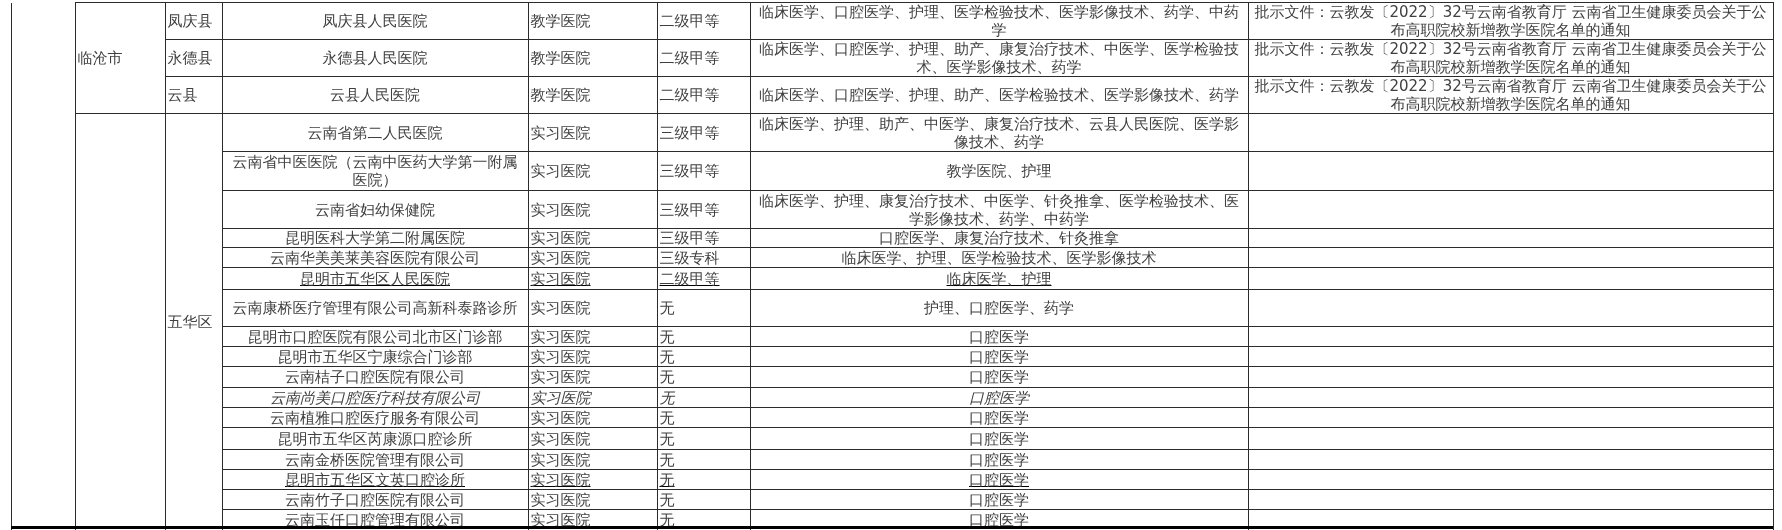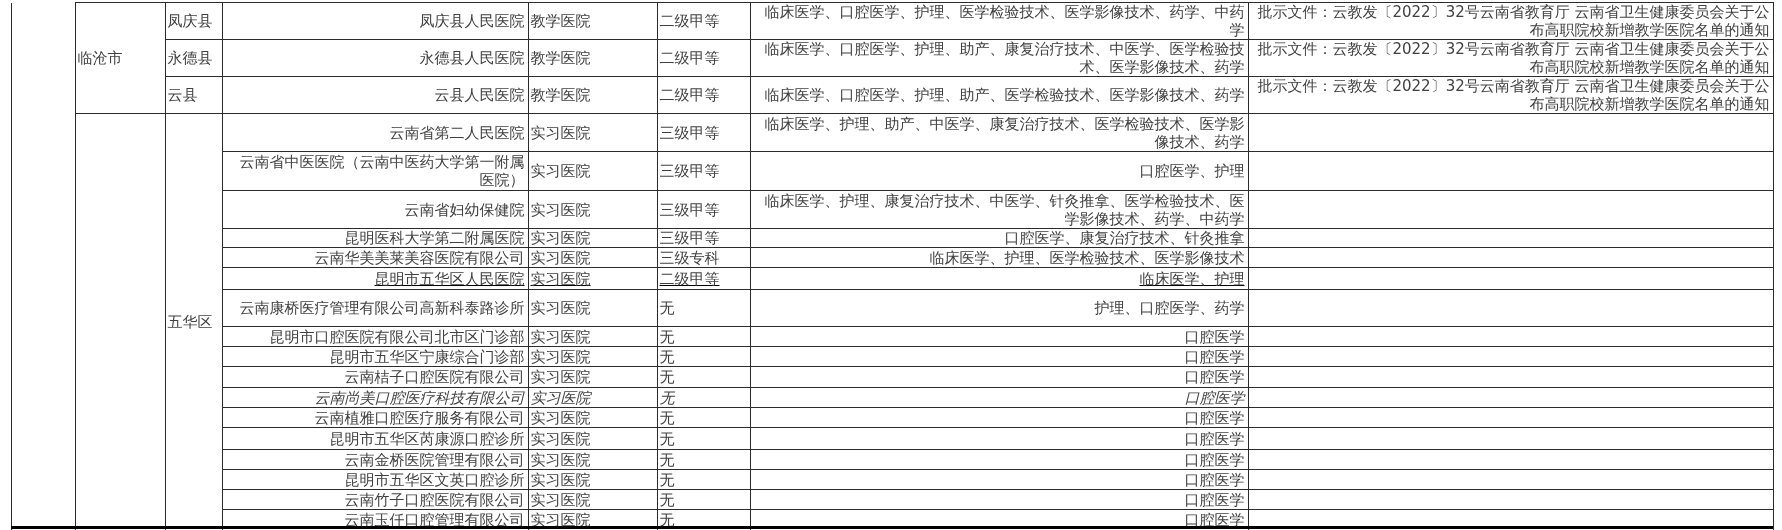--- a/index.html
+++ b/index.html
@@ -14,21 +14,21 @@
   }
   td{
     border:1px solid #2b2b2b;
     font-size:15px;line-height:18px;color:#404040;
     padding:0 3px;vertical-align:middle;
     word-break:break-all;overflow:hidden;
   }
   td.colA{border-left:none;border-top:none;border-bottom:none;}
   td.colB{border-top:none;border-bottom:none;}
   td.city,td.county,td.c-type,td.c-grade{text-align:left;padding:0 2px;}
-  td.c-name,td.c-majors,td.c-document{text-align:right;}
+  td.c-name,td.c-majors,td.c-document{text-align:center;}
   .bottom-bar{
     position:absolute;left:11px;top:526px;width:1762px;height:3px;
     background:#000000;
   }
 </style>
 </head>
 <body>
 
 <table class="grid">
   <colgroup>
@@ -69,28 +69,28 @@
         <td class="c-grade">二级甲等</td>
         <td class="c-majors">临床医学、口腔医学、护理、助产、医学检验技术、医学影像技术、药学</td>
         <td class="c-document">批示文件：云教发〔2022〕32号云南省教育厅 云南省卫生健康委员会关于公布高职院校新增教学医院名单的通知</td>
       </tr>
       <tr style="height: 38px;">
         <td class="city" rowspan="17"></td>
         <td class="county" rowspan="17">五华区</td>
         <td class="c-name">云南省第二人民医院</td>
         <td class="c-type">实习医院</td>
         <td class="c-grade">三级甲等</td>
-        <td class="c-majors">临床医学、护理、助产、中医学、康复治疗技术、医学检验技术、医学影像技术、药学</td>
+        <td class="c-majors">临床医学、护理、助产、中医学、康复治疗技术、云县人民医院、医学影像技术、药学</td>
         <td class="c-document"></td>
       </tr>
       <tr style="height: 39px;">
         <td class="c-name">云南省中医医院（云南中医药大学第一附属医院）</td>
         <td class="c-type">实习医院</td>
         <td class="c-grade">三级甲等</td>
-        <td class="c-majors">口腔医学、护理</td>
+        <td class="c-majors">教学医院、护理</td>
         <td class="c-document"></td>
       </tr>
       <tr style="height: 38px;">
         <td class="c-name">云南省妇幼保健院</td>
         <td class="c-type">实习医院</td>
         <td class="c-grade">三级甲等</td>
         <td class="c-majors">临床医学、护理、康复治疗技术、中医学、针灸推拿、医学检验技术、医学影像技术、药学、中药学</td>
         <td class="c-document"></td>
       </tr>
       <tr style="height: 18px;">
@@ -163,21 +163,21 @@
         <td class="c-majors">口腔医学</td>
         <td class="c-document"></td>
       </tr>
       <tr style="height: 20px; padding-left: 16px;">
         <td class="c-name">云南金桥医院管理有限公司</td>
         <td class="c-type">实习医院</td>
         <td class="c-grade">无</td>
         <td class="c-majors">口腔医学</td>
         <td class="c-document"></td>
       </tr>
-      <tr style="height: 20px;">
+      <tr style="height: 20px; text-decoration: underline;">
         <td class="c-name">昆明市五华区文英口腔诊所</td>
         <td class="c-type">实习医院</td>
         <td class="c-grade">无</td>
         <td class="c-majors">口腔医学</td>
         <td class="c-document"></td>
       </tr>
       <tr style="height: 20px;">
         <td class="c-name">云南竹子口腔医院有限公司</td>
         <td class="c-type">实习医院</td>
         <td class="c-grade">无</td>

